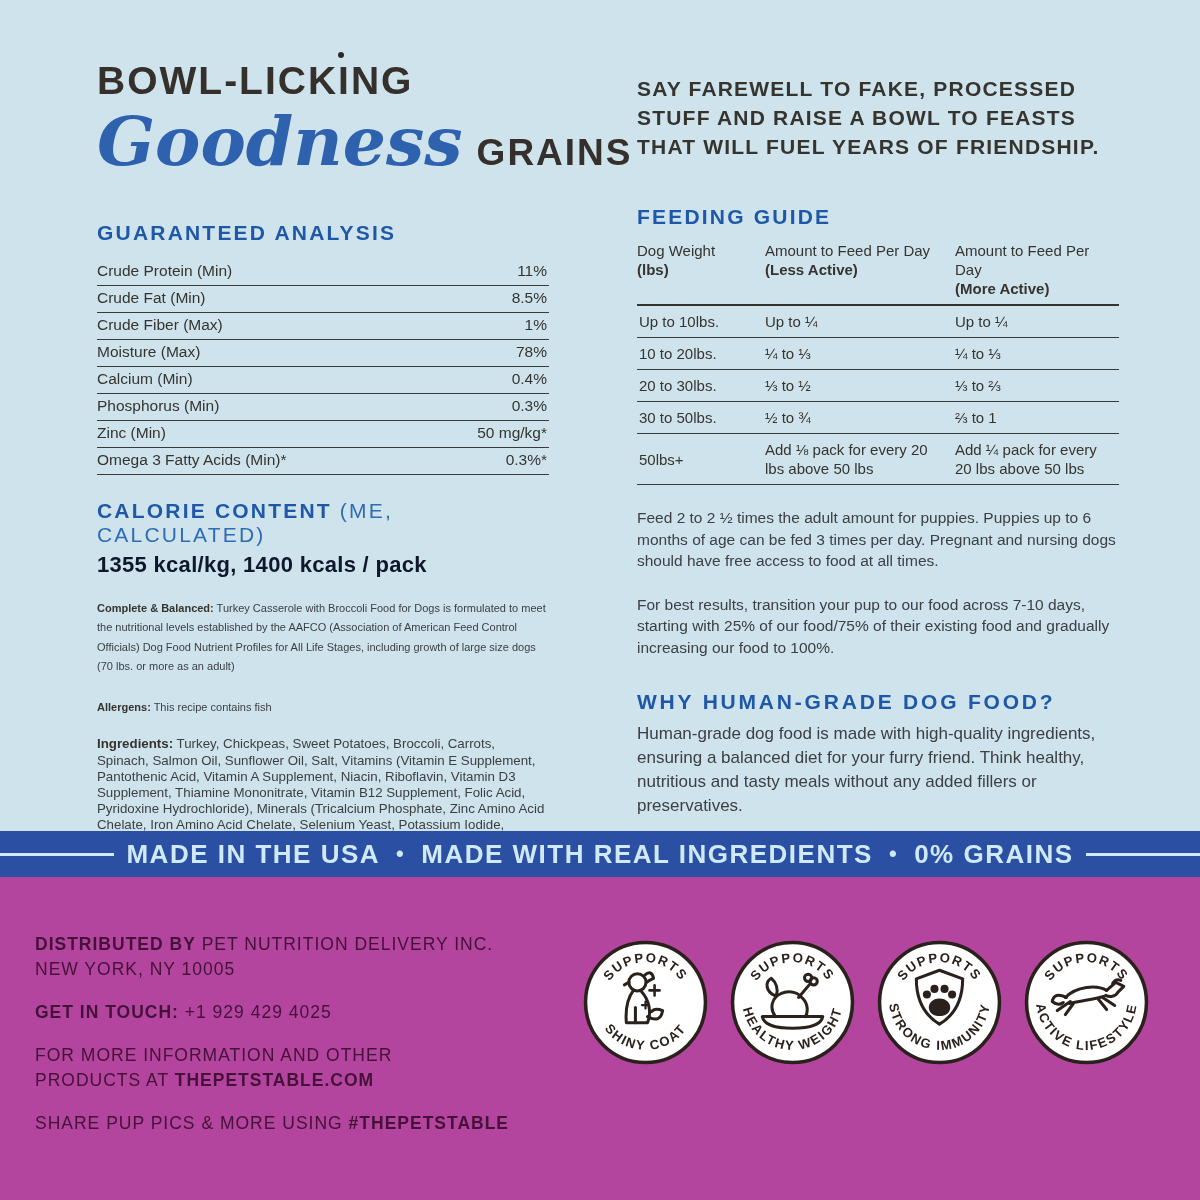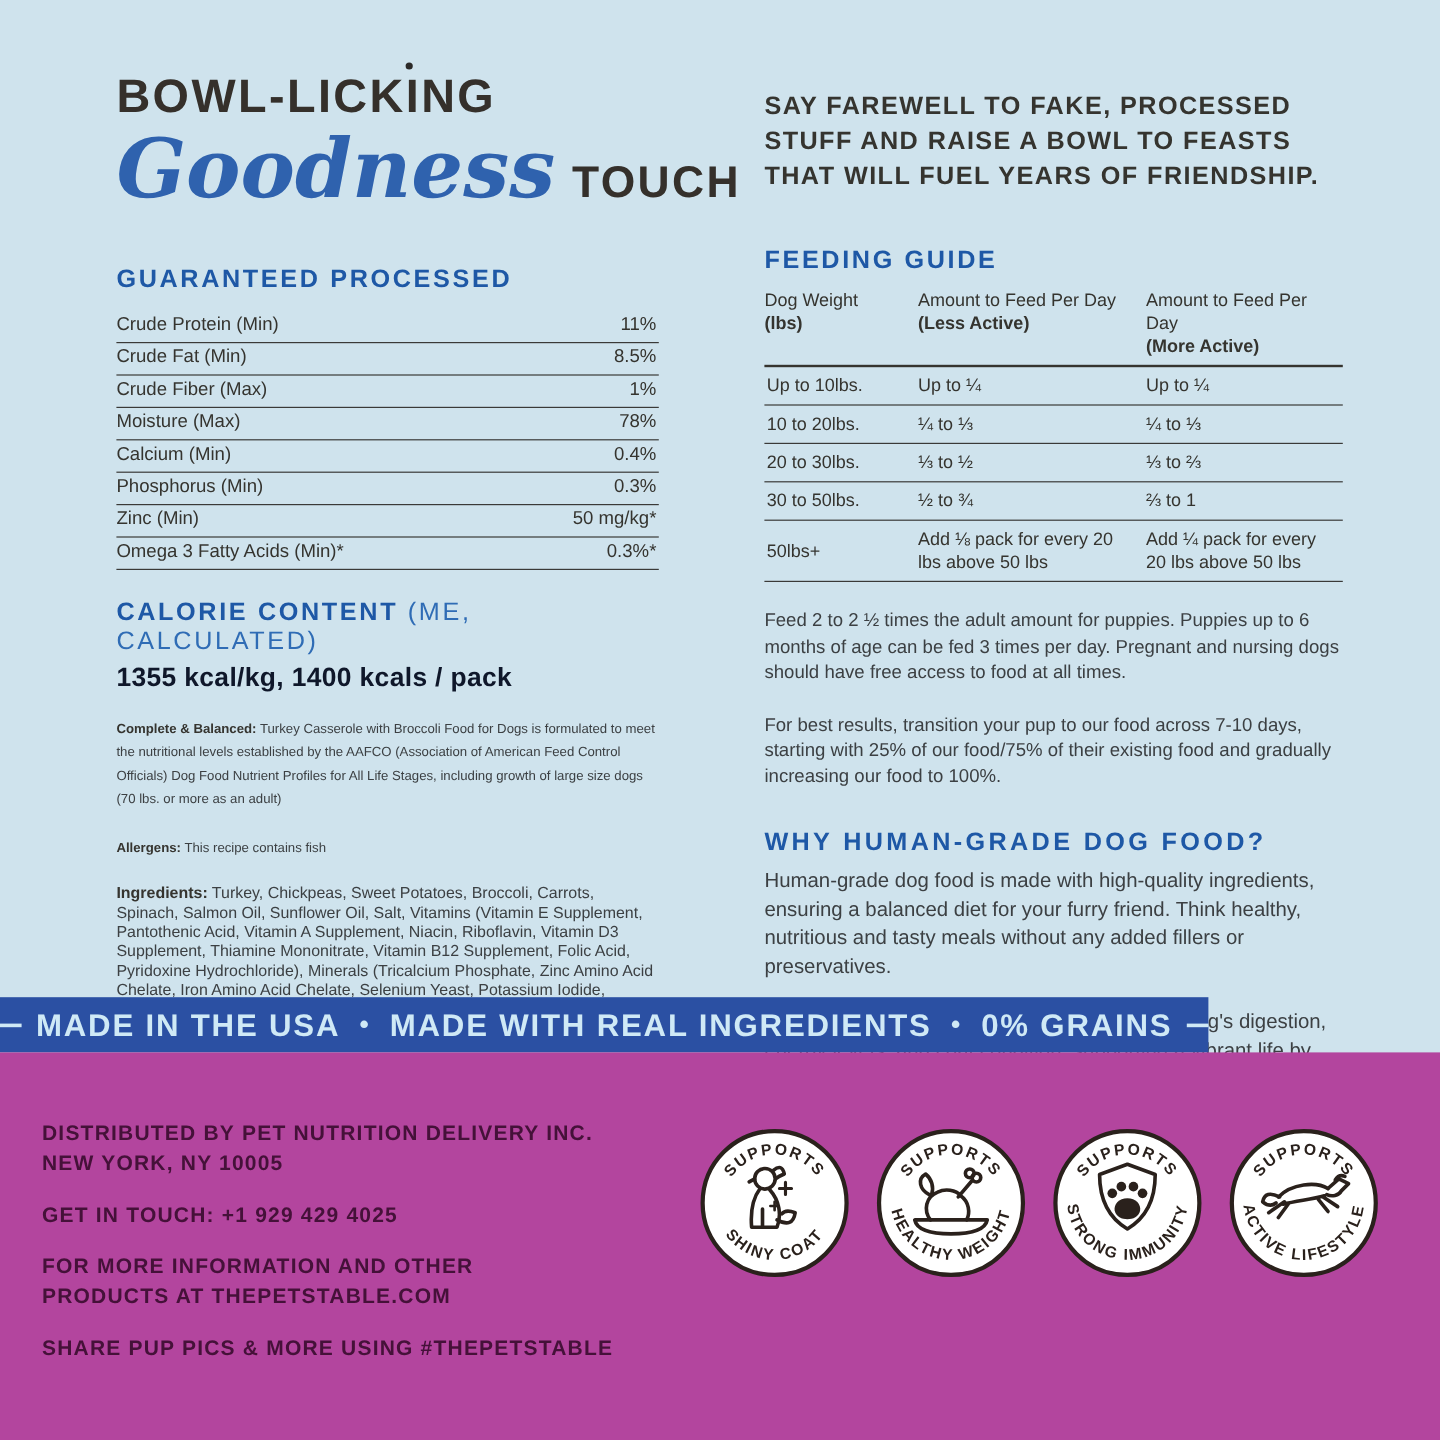--- a/index.html
+++ b/index.html
@@ -48,28 +48,28 @@
   .fg-row{border-bottom:1.6px solid #3a3a38;align-items:center;}
   .fg-cell{font-size:15px;padding:6px 6px 6px 0;line-height:19px;}
   .fg-cell:first-child{padding-left:2px;}
 
   .note{margin-top:22px;font-size:15.5px;line-height:21.5px;color:#3c4043;width:482px;}
   .why-title{margin-top:32px;letter-spacing:2.8px;}
   .why-para{margin-top:8px;font-size:17px;line-height:24px;color:#3c4043;width:500px;}
   .why-para2{margin-top:22px;}
 
   
-  .banner{position:absolute;top:831px;left:0;width:1007px;height:46px;background:#2b50a3;display:flex;align-items:center;}
+  .banner{position:absolute;top:831px;left:0;width:1200px;height:46px;background:#2b50a3;display:flex;align-items:center;}
   .banner-line{flex:1 1 0;height:3px;background:#cfe9f6;}
   .banner-text{color:#cfe9f6;font-weight:bold;font-size:26px;letter-spacing:1.5px;white-space:nowrap;padding:0 12px;display:flex;align-items:center;}
   .banner-text .bullet{margin:0 16px;font-size:22px;}
 
   
   .footer{position:absolute;top:877px;left:0;width:1200px;height:323px;background:#b3459e;color:#451139;}
-  .footer-text{position:absolute;left:35px;top:55px;font-size:17.5px;letter-spacing:1px;line-height:25px;font-weight:bold;}
+  .footer-text{position:absolute;left:35px;top:55px;font-size:17.5px;letter-spacing:1px;line-height:25px;}
   .footer-text b{letter-spacing:1px;}
   .f-block{margin-bottom:0;}
   .gap-s{height:18px;}
   .gap-m{height:18px;}
 
   .badges{position:absolute;left:582px;top:62px;display:flex;gap:20px;}
   .badge{width:127px;height:127px;}
 </style>
 </head>
 <body>
@@ -78,25 +78,25 @@
 
   <div class="top">
     <div class="dot"></div>
 
     <div class="col-left">
 
       <div class="headline">
         <div class="line1">BOWL-LICKING</div>
         <div class="line2">
           <span class="script">Goodness</span>
-          <span class="awaits">TOUCH</span>
-        </div>
-      </div>
-
-      <div class="section-title ga-title">GUARANTEED PROCESSED</div>
+          <span class="awaits">GRAINS</span>
+        </div>
+      </div>
+
+      <div class="section-title ga-title">GUARANTEED ANALYSIS</div>
 
       <div class="ga-table">
         <div class="ga-row">
           <span>Crude Protein (Min)</span>
           <span class="ga-value">11%</span>
         </div>
         <div class="ga-row">
           <span>Crude Fat (Min)</span>
           <span class="ga-value">8.5%</span>
         </div>

